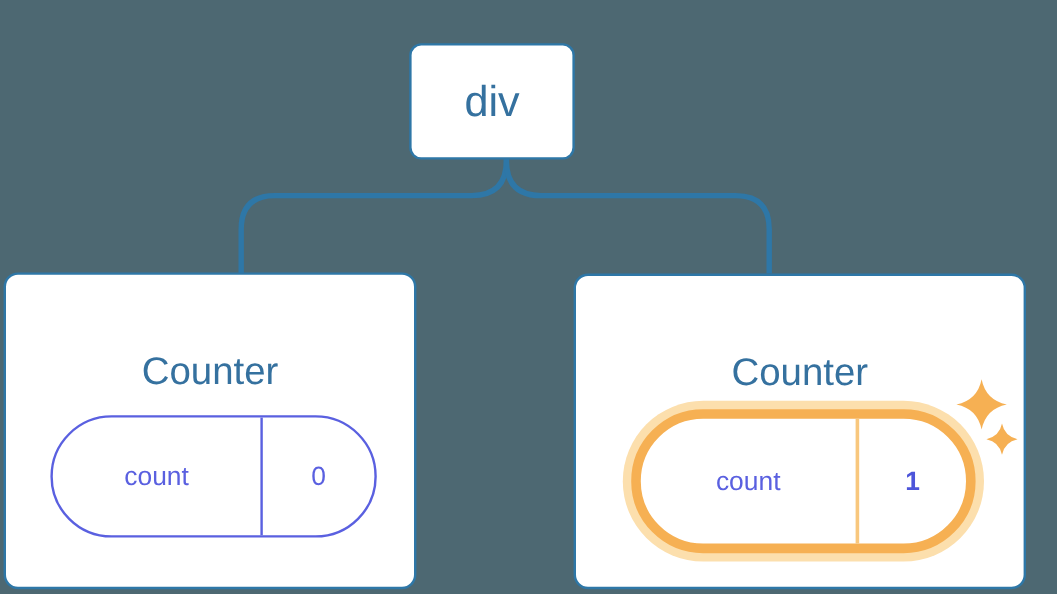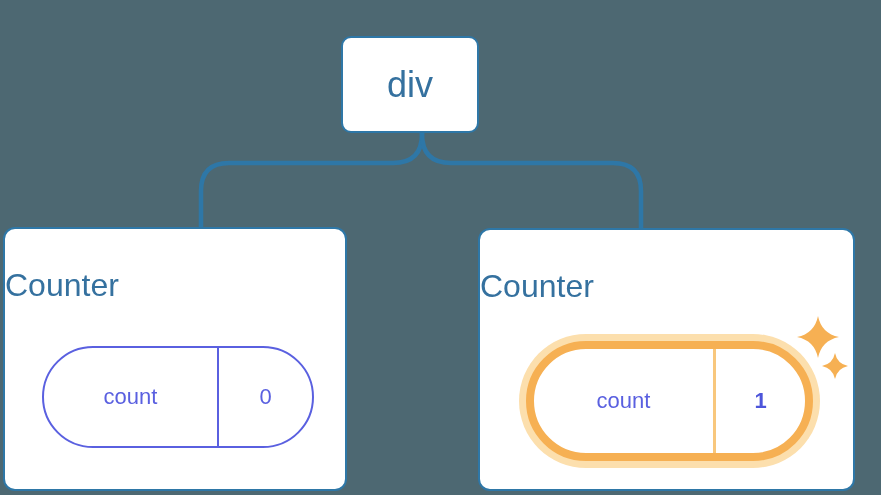--- a/index.html
+++ b/index.html
@@ -61,22 +61,22 @@
   }
   .card-left{
     left:3px;top:227px;
     width:344px;height:264px;
   }
   .card-right{
     left:478px;top:228px;
     width:377px;height:263px;
   }
   .card-title{
-    margin-top:40px;
-    text-align:left;
+    margin-top:64px;
+    text-align:center;
     color:var(--node-text);
     font-size:32px;
     line-height:1;
   }
   .pill{
     position:absolute;
     display:flex;
     align-items:stretch;
     background:#ffffff;
     box-sizing:border-box;

